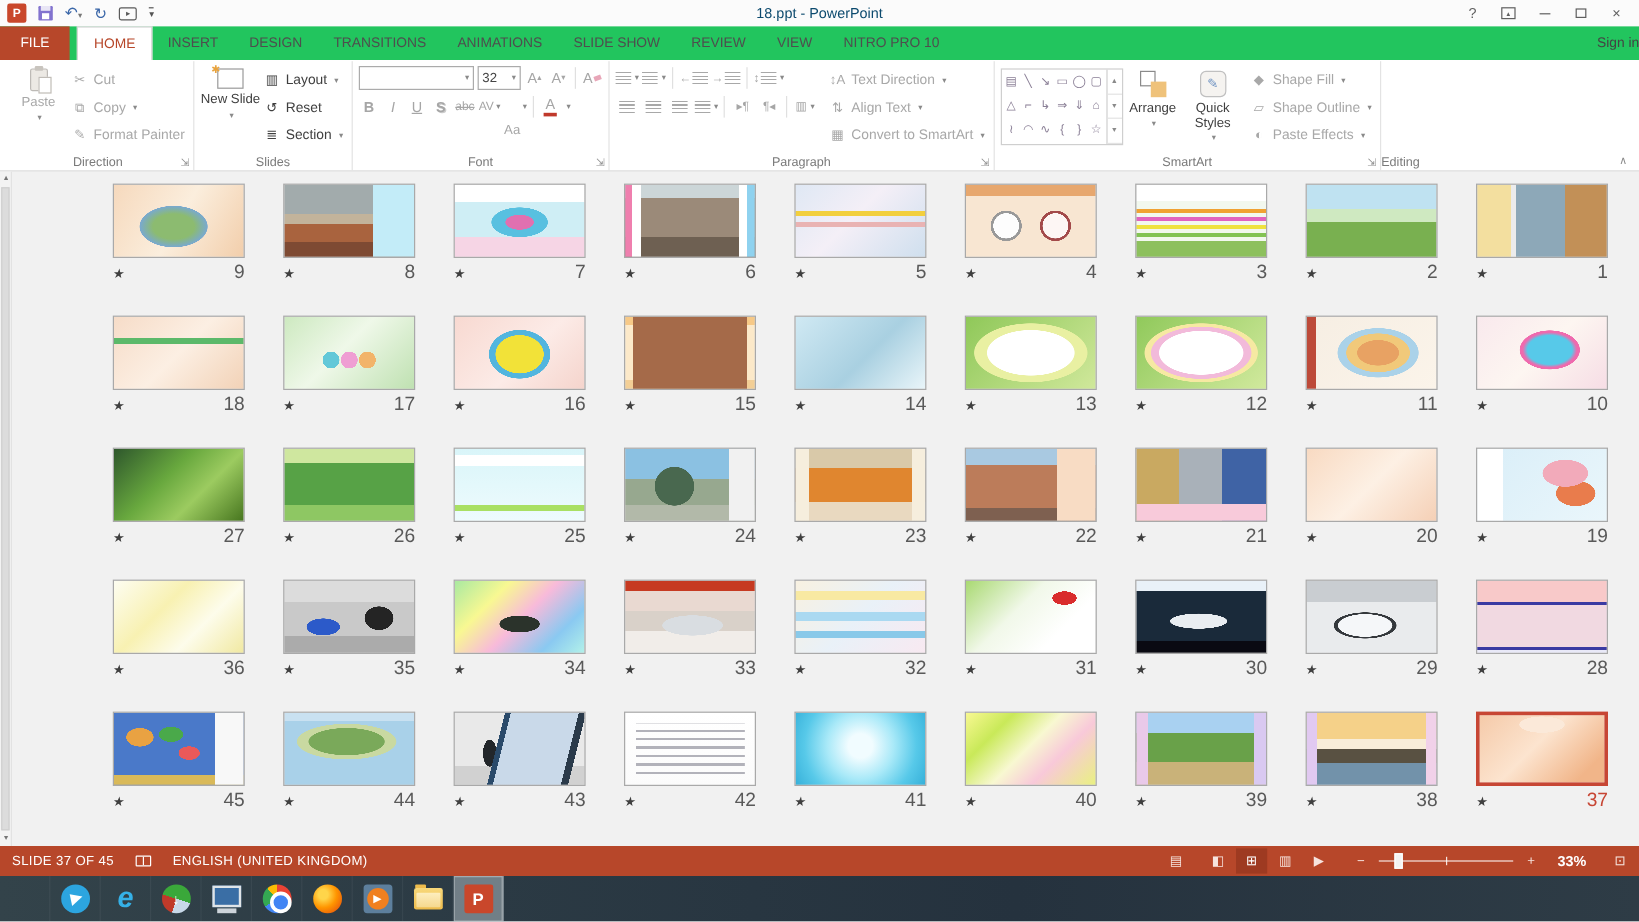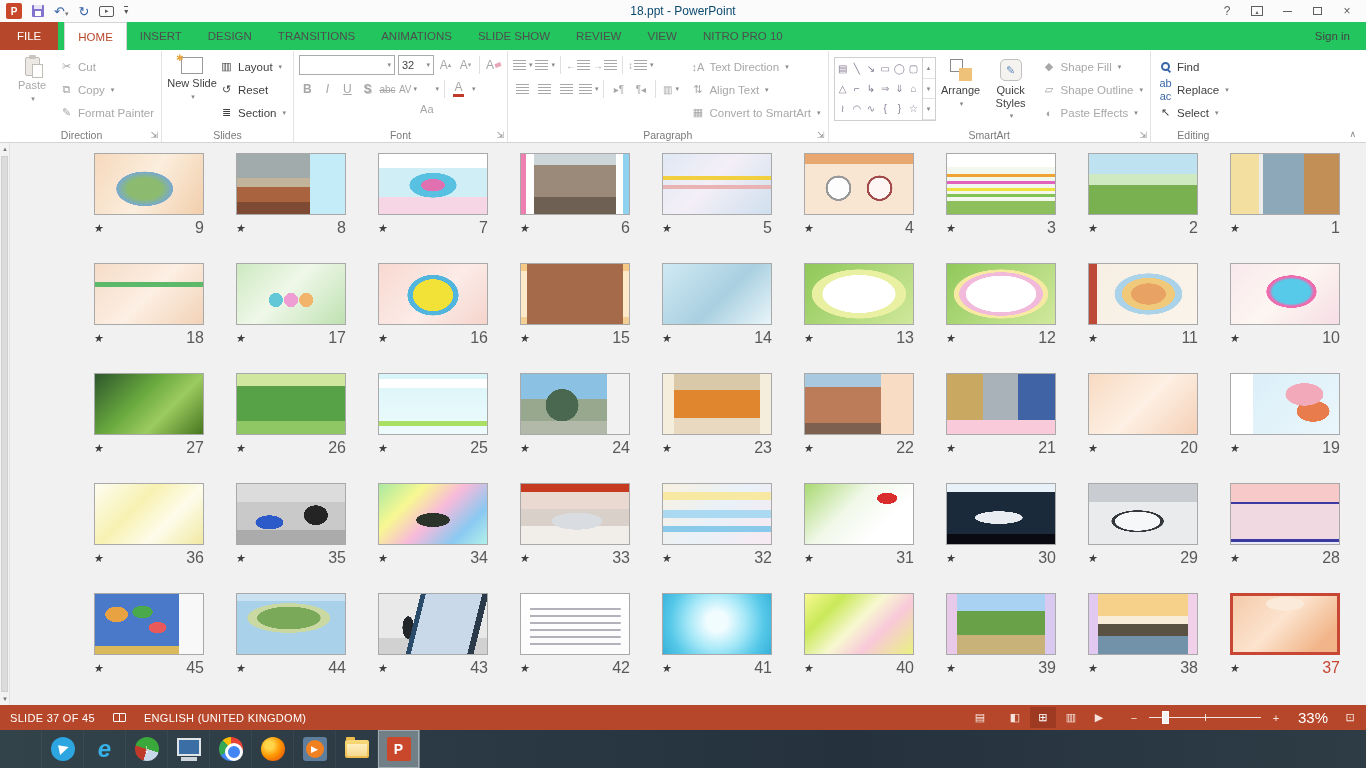--- a/index.html
+++ b/index.html
@@ -23,21 +23,21 @@
   .ribbon-disp-ic { width:12px; height:10px; border:1px solid #5f5f5f; display:flex; align-items:center; justify-content:center; font-size:6px; color:#5f5f5f; }
   .min-ic { width:9px; height:1px; background:#5f5f5f; }
   .restore-ic { width:9px; height:8px; border:1px solid #5f5f5f; position:relative; background:#fbfbfb; }
   .restore-ic::before { content:""; position:absolute; left:2px; top:-3px; width:9px; height:8px; border:1px solid #5f5f5f; z-index:-1; }
 
   
   .tabrow { position:absolute; top:22px; left:0; right:0; height:28px; background:#22c55e; display:flex; align-items:stretch; }
   .tab-file { background:#B7472A; color:#fff; font-size:11.5px; display:flex; align-items:center; padding:0 17px; margin-right:6px; }
   .tab { font-size:11.5px; color:#4e4e4e; display:flex; align-items:center; padding:0 13px; }
   .tab.active { background:#fff; color:#B7472A; border:1px solid #d4d4d4; border-bottom:none; }
-  .signin { margin-left:auto; font-size:11.5px; color:#444; display:flex; align-items:center; padding-right:16px; }
+  .signin { margin-left:auto; font-size:11.5px; color:#444; display:flex; align-items:center; }
 
   
   .ribbon { position:absolute; top:50px; left:0; right:0; height:93px; background:#fff; border-bottom:1px solid #d4d4d4; display:flex; align-items:stretch; padding:1px 2px 0 2px; }
   .rgroup { position:relative; border-right:1px solid #e3e3e3; padding:2px 5px 15px 5px; display:flex; }
   .glabel { position:absolute; bottom:1px; left:0; right:0; text-align:center; font-size:10.5px; color:#7a7a7a; }
   .launcher { position:absolute; bottom:2px; right:3px; font-size:9px; color:#8f8f8f; line-height:1; }
   .bigbtn { display:flex; flex-direction:column; align-items:center; justify-content:flex-start; width:50px; padding-top:4px; gap:3px; font-size:11px; color:#3f3f3f; text-align:center; line-height:1.15; }
   .bigbtn.dis { color:#a8a8a8; }
   .smallcol { display:flex; flex-direction:column; justify-content:flex-start; gap:2px; padding-top:3px; }
   .sbtn { display:flex; align-items:center; gap:4px; height:21px; font-size:11.5px; color:#3f3f3f; padding:0 2px; white-space:nowrap; }
@@ -96,21 +96,21 @@
   .statusbar .right { margin-left:auto; display:flex; align-items:center; gap:14px; padding-right:8px; }
   .sb-ic { font-size:11px; color:#f6e3dd; min-width:16px; text-align:center; }
   .views { display:flex; align-items:center; gap:2px; }
   .view-btn { width:26px; height:21px; display:flex; align-items:center; justify-content:center; font-size:11px; color:#f6e3dd; }
   .view-btn.active { background:#9E3A21; color:#fff; }
   .zoomctl { display:flex; align-items:center; gap:7px; }
   .zslider { position:relative; width:112px; height:13px; }
   .zslider .track { position:absolute; left:0; right:0; top:6px; height:1px; background:rgba(255,255,255,.85); }
   .zslider .tick { position:absolute; left:50%; top:3px; width:1px; height:7px; background:rgba(255,255,255,.85); }
   .zslider .knob { position:absolute; left:12%; top:0; width:7px; height:13px; background:#f3f3f3; border:1px solid #fff; }
-  .zoomtxt { font-size:15px; min-width:30px; text-align:center; }
+  .zoomtxt { font-size:12px; min-width:30px; text-align:left;font-weight:bold; }
 
   
   .taskbar { position:absolute; top:730px; left:0; right:0; height:38px; background:linear-gradient(90deg,#33434a,#2b3a44 30%,#25323e 62%,#2e3c46); display:flex; align-items:stretch; color:#eee; }
   .apps { display:flex; align-items:stretch; }
   .slot { width:42px; display:flex; align-items:center; justify-content:center; border-right:1px solid rgba(255,255,255,.05); }
   .slot.active { background:rgba(230,238,245,.38); box-shadow:inset 0 0 0 1px rgba(255,255,255,.35); }
   .app { width:24px; height:24px; position:relative; display:flex; align-items:center; justify-content:center; }
   .app.start { display:grid; grid-template-columns:10px 10px; grid-template-rows:10px 10px; gap:1px; width:21px; height:21px; }
   .app.start b { background:#f2f2f2; }
   .app.telegram { border-radius:50%; background:#2ca5e0; }
@@ -428,36 +428,20 @@
             <span class="gi">◐</span>
             <span>Paste Effects</span>
             <span class="dd">▾</span>
           </div>
       </div>
       <span class="glabel">SmartArt</span>
       <span class="launcher">⇲</span>
     </div>
 
     <div class="rgroup" style="border-right:none;">
-      <div class="smallcol">
-        <div class="sbtn">
-            <span class="gi"><span class="find-ic"></span></span>
-            <span>Find</span>
-          </div>
-        <div class="sbtn">
-            <span class="gi replace-ic">ab<br>ac</span>
-            <span>Replace</span>
-            <span class="dd">▾</span>
-          </div>
-        <div class="sbtn">
-            <span class="gi">↖</span>
-            <span>Select</span>
-            <span class="dd">▾</span>
-          </div>
-      </div>
       <span class="glabel">Editing</span>
     </div>
 
     <span class="collapse-ribbon">∧</span>
   </div>
 
   <div class="workspace">
     <div class="vscroll">
       <span class="arr up">▲</span>
       <span class="thumbbar"></span>

